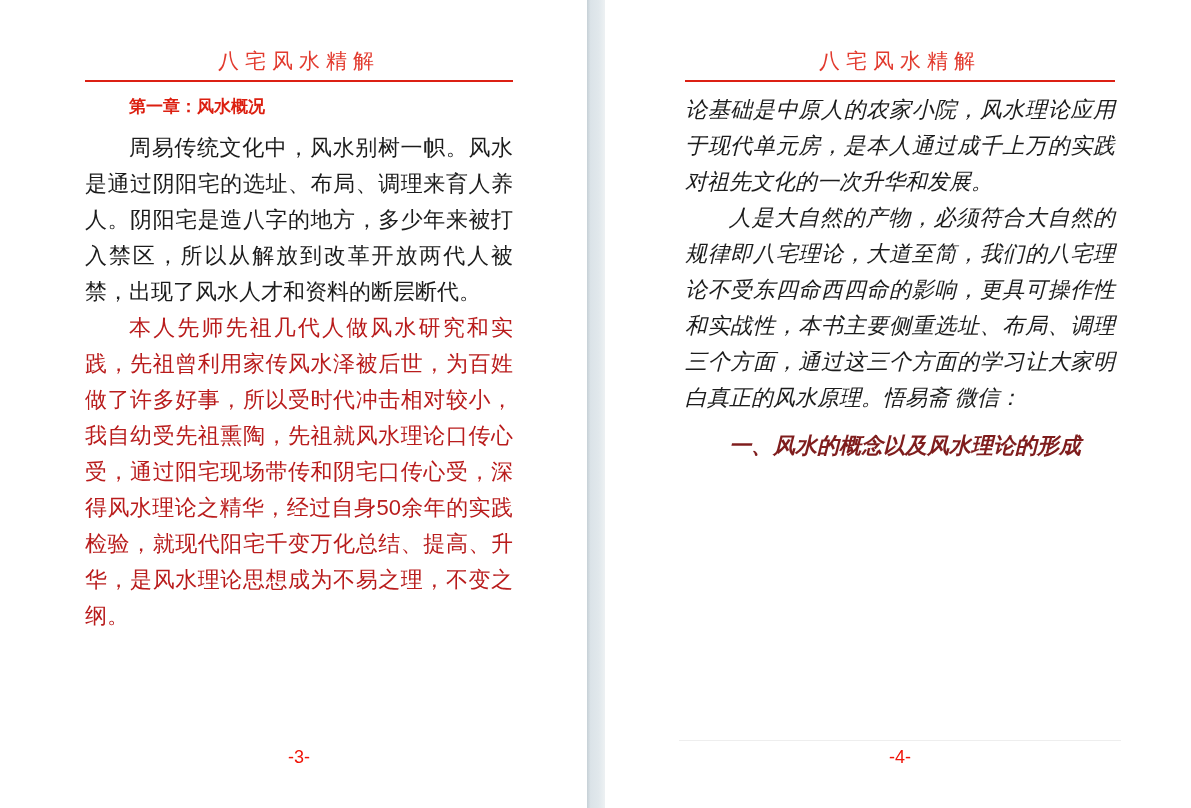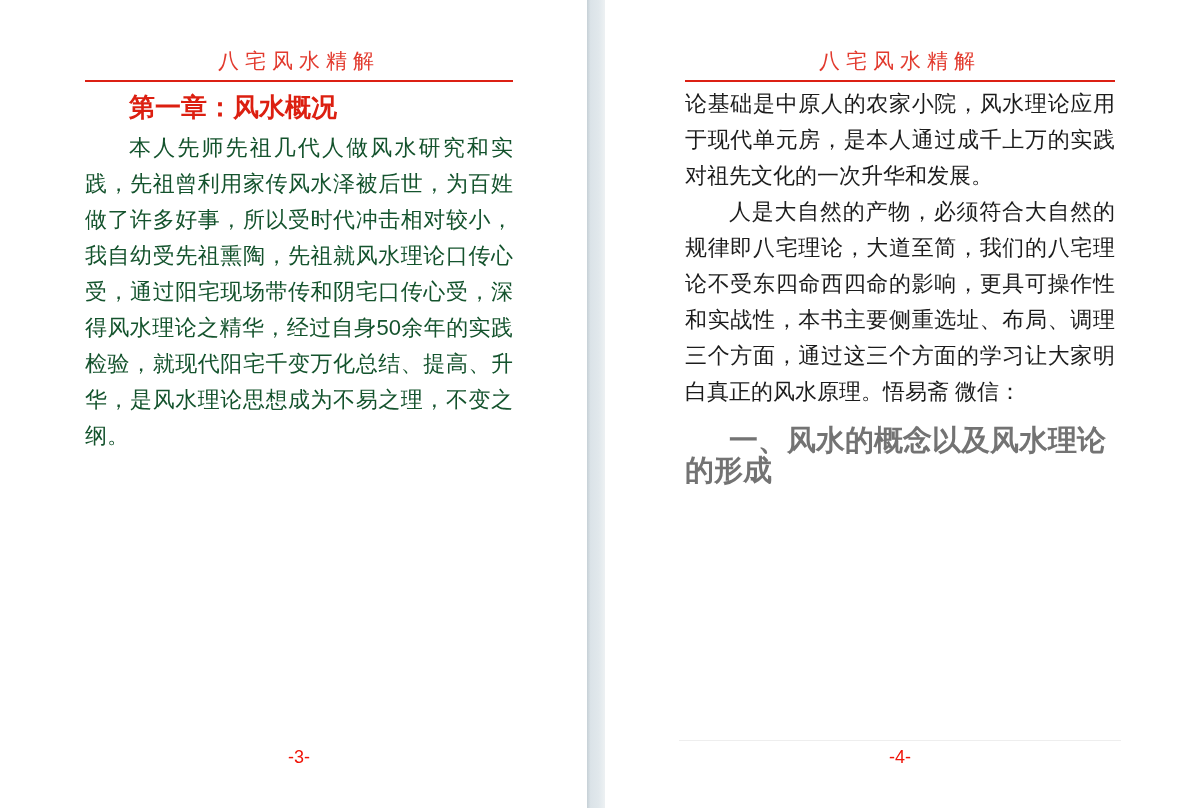--- a/index.html
+++ b/index.html
@@ -36,45 +36,45 @@
     white-space: nowrap;
   }
   .header-rule {
     height: 2px;
     background: #dc2014;
     margin-top: 6px;
   }
 
   .chapter-heading {
     margin: 9px 0 7px 0;
-    font-size: 26px;
+    font-size: 17px;
     line-height: 32px;
     font-weight: bold;
     color: #dc1f10;
     text-indent: 44px;
   }
   .section-heading {
     margin: 15px 0 9px 0;
-    font-size: 29px;
+    font-size: 22px;
     line-height: 30px;
     font-weight: bold;
-    color: #737373;
+    color: #7f1d1d;
     text-indent: 44px;
   }
 
   .body-text p {
     margin: 0;
     font-size: 22px;
     line-height: 36px;
     color: #1c1c1c;
     text-align: justify;
     text-indent: 2em;
   }
-  .page.right .body-text { margin-top: 4px; }
-  .body-text p.red { color: #14532d; }
+  .page.right .body-text { margin-top: 10px; font-style: italic; }
+  .body-text p.red { color: #b91c1c; }
   .body-text p.no-indent { text-indent: 0; }
 
   .footer-rule {
     position: absolute;
     left: 74px; right: 70px;
     top: 740px;
     height: 1px;
     background: #eeeeee;
   }
   .page-number {
@@ -95,20 +95,21 @@
 <div class="spread">
 
   <section class="page left">
     <header>
       <div class="page-header">八宅风水精解</div>
       <div class="header-rule"></div>
     </header>
 
     <div class="body-text">
       <h1 class="chapter-heading">第一章：风水概况</h1>
+      <p>周易传统文化中，风水别树一帜。风水是通过阴阳宅的选址、布局、调理来育人养人。阴阳宅是造八字的地方，多少年来被打入禁区，所以从解放到改革开放两代人被禁，出现了风水人才和资料的断层断代。</p>
       <p class="red">本人先师先祖几代人做风水研究和实践，先祖曾利用家传风水泽被后世，为百姓做了许多好事，所以受时代冲击相对较小，我自幼受先祖熏陶，先祖就风水理论口传心受，通过阳宅现场带传和阴宅口传心受，深得风水理论之精华，经过自身50余年的实践检验，就现代阳宅千变万化总结、提高、升华，是风水理论思想成为不易之理，不变之纲。</p>
     </div>
 
     <div class="page-number">-3-</div>
   </section>
 
   <div class="gutter"></div>
 
   <section class="page right">
     <header>

